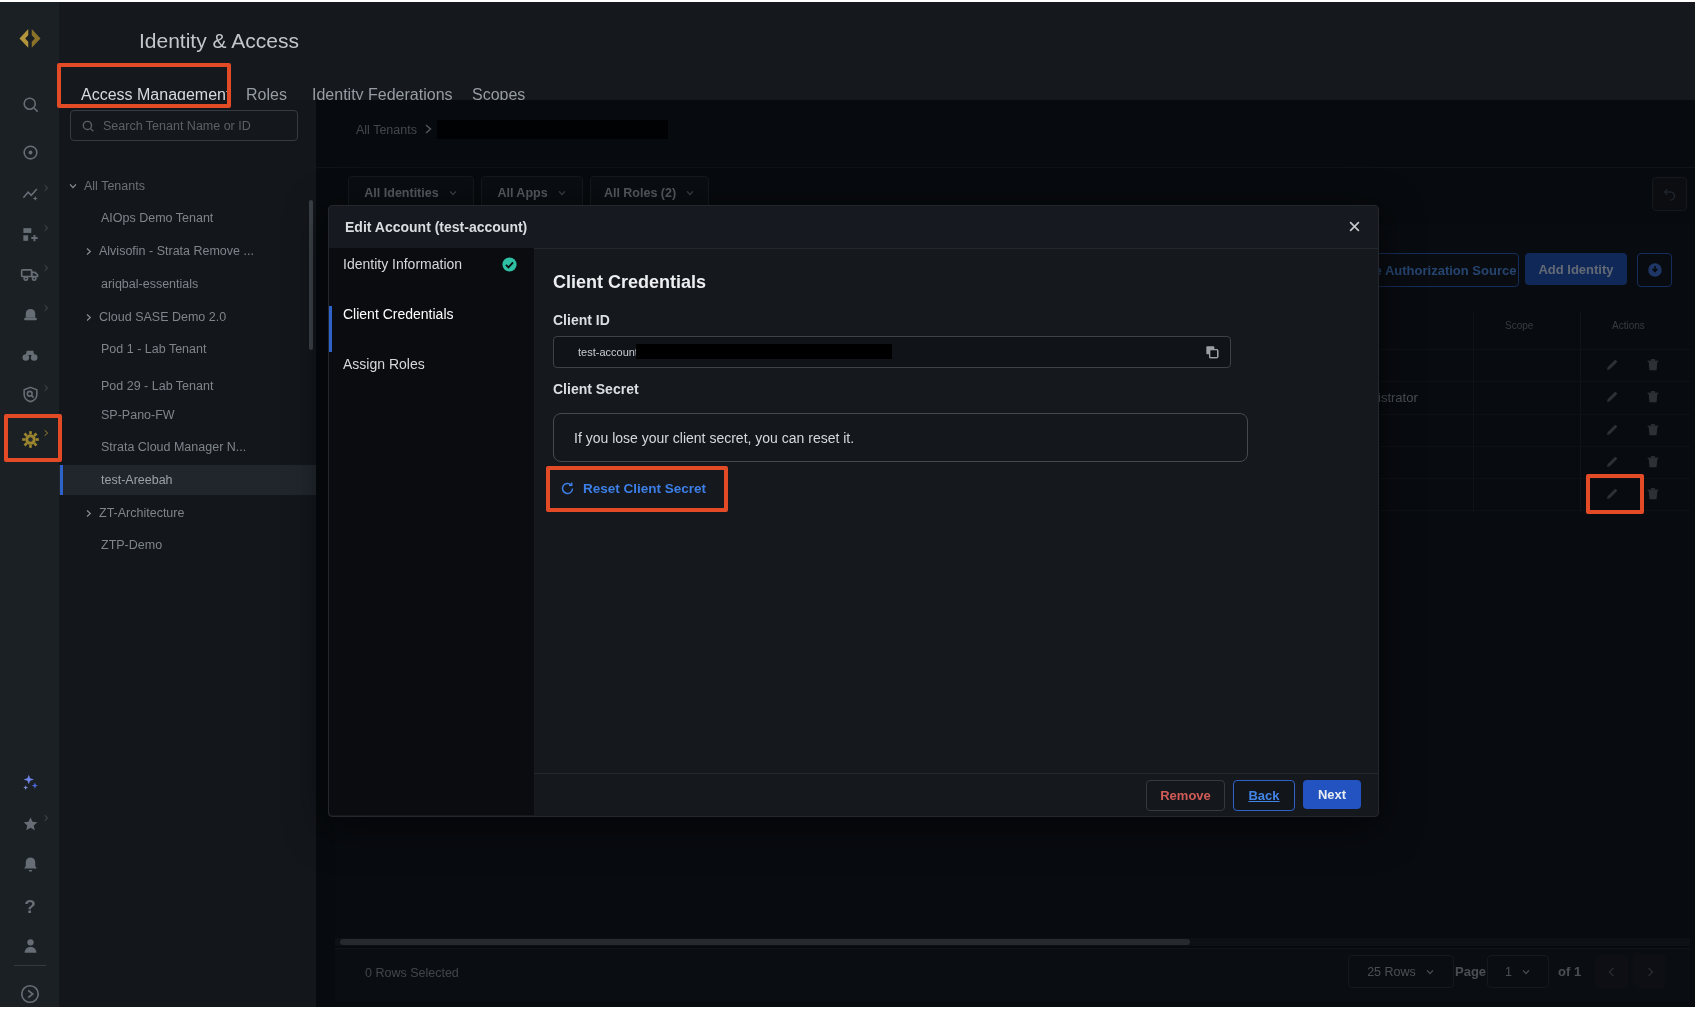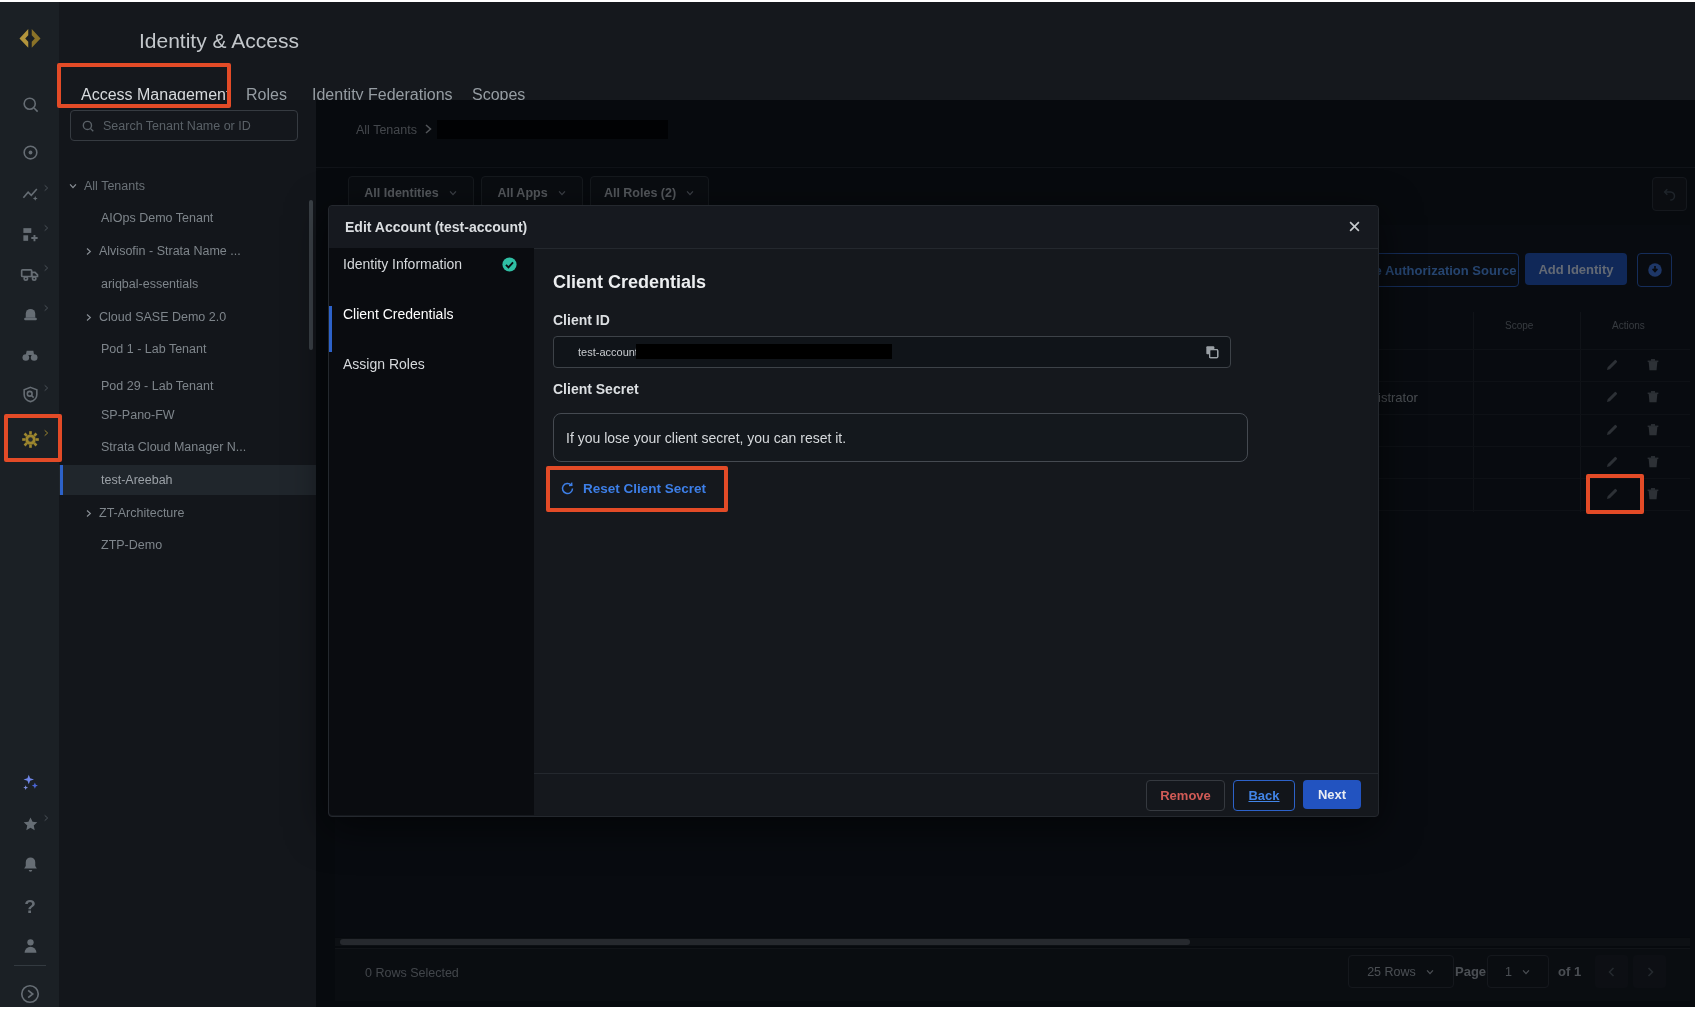--- a/index.html
+++ b/index.html
@@ -52,21 +52,21 @@
   .m-steps{position:absolute;left:0;top:42px;width:205px;height:567px;background:#0a0c10;border-radius:0 0 0 4px;}
   .m-step{position:absolute;left:0;width:205px;height:46px;display:flex;font-size:14px;color:#d6d9dc;}
   .m-step .txt{margin-left:14px;white-space:nowrap;}
   .m-step.active{color:#ffffff;}
   .m-step .bar{position:absolute;left:0;top:0;width:3px;height:46px;background:#2d62c9;}
   .m-h2{position:absolute;left:224px;font-size:18px;font-weight:bold;color:#eceef0;}
   .m-label{position:absolute;left:224px;font-size:14px;font-weight:bold;color:#dcdfe2;}
   .m-input{position:absolute;left:224px;width:676px;height:30px;border:1px solid #3d4248;border-radius:4px;background:#101419;display:flex;align-items:center;}
   .m-input .val{margin-left:24px;font-size:11px;color:#c9ccd0;}
   .m-hintbox{position:absolute;left:224px;width:693px;height:47px;border:1px solid #454a51;border-radius:8px;background:#14181d;display:flex;align-items:center;}
-  .m-hintbox .txt{margin-left:12px;font-size:14px;color:#d6d9dc;}
+  .m-hintbox .txt{margin-left:20px;font-size:14px;color:#d6d9dc;}
   .m-reset{position:absolute;left:231px;display:flex;align-items:center;gap:8px;color:#3d7fe8;font-size:13.5px;font-weight:bold;}
   .m-btn{position:absolute;top:574px;height:29px;border-radius:4px;display:flex;align-items:center;justify-content:center;font-size:13px;font-weight:bold;}
   
   .anno{position:absolute;border:4px solid #e34b27;border-radius:2px;z-index:20;}
   .frame{position:absolute;background:#ffffff;z-index:30;}
 </style>
 </head>
 <body>
 
 <div id="stage">
@@ -247,21 +247,21 @@
     </div>
     <div class="trow" style="top:103px;">
         <span class="lbl" style="margin-left:42px;">AIOps Demo Tenant</span>
       </div>
     <div class="trow" style="top:136px;">
       <span class="chev" style="margin-left:25px;">
           <svg width="9" height="9" viewBox="0 0 24 24" fill="none" stroke="currentColor" stroke-width="3">
             <polyline points="8,4 17,12 8,20"></polyline>
           </svg>
         </span>
-      <span class="lbl">Alvisofin - Strata Name ...</span>
+      <span class="lbl">Alvisofin - Strata Remove ...</span>
     </div>
     <div class="trow" style="top:169px;">
         <span class="lbl" style="margin-left:42px;">ariqbal-essentials</span>
       </div>
     <div class="trow" style="top:202px;">
       <span class="chev" style="margin-left:25px;">
           <svg width="9" height="9" viewBox="0 0 24 24" fill="none" stroke="currentColor" stroke-width="3">
             <polyline points="8,4 17,12 8,20"></polyline>
           </svg>
         </span>

